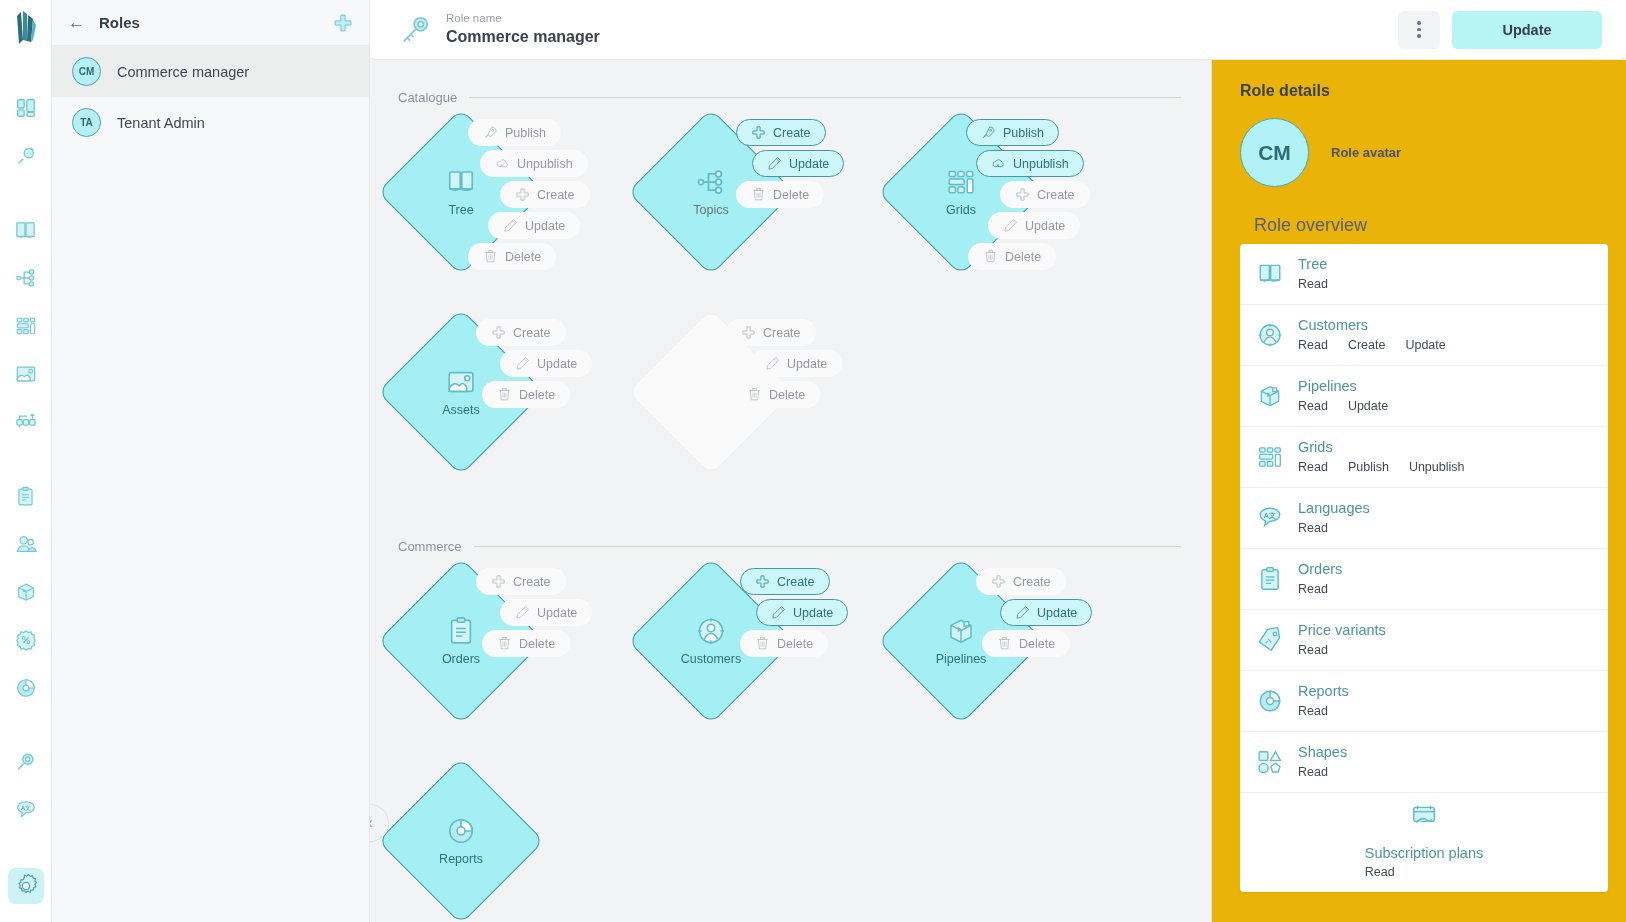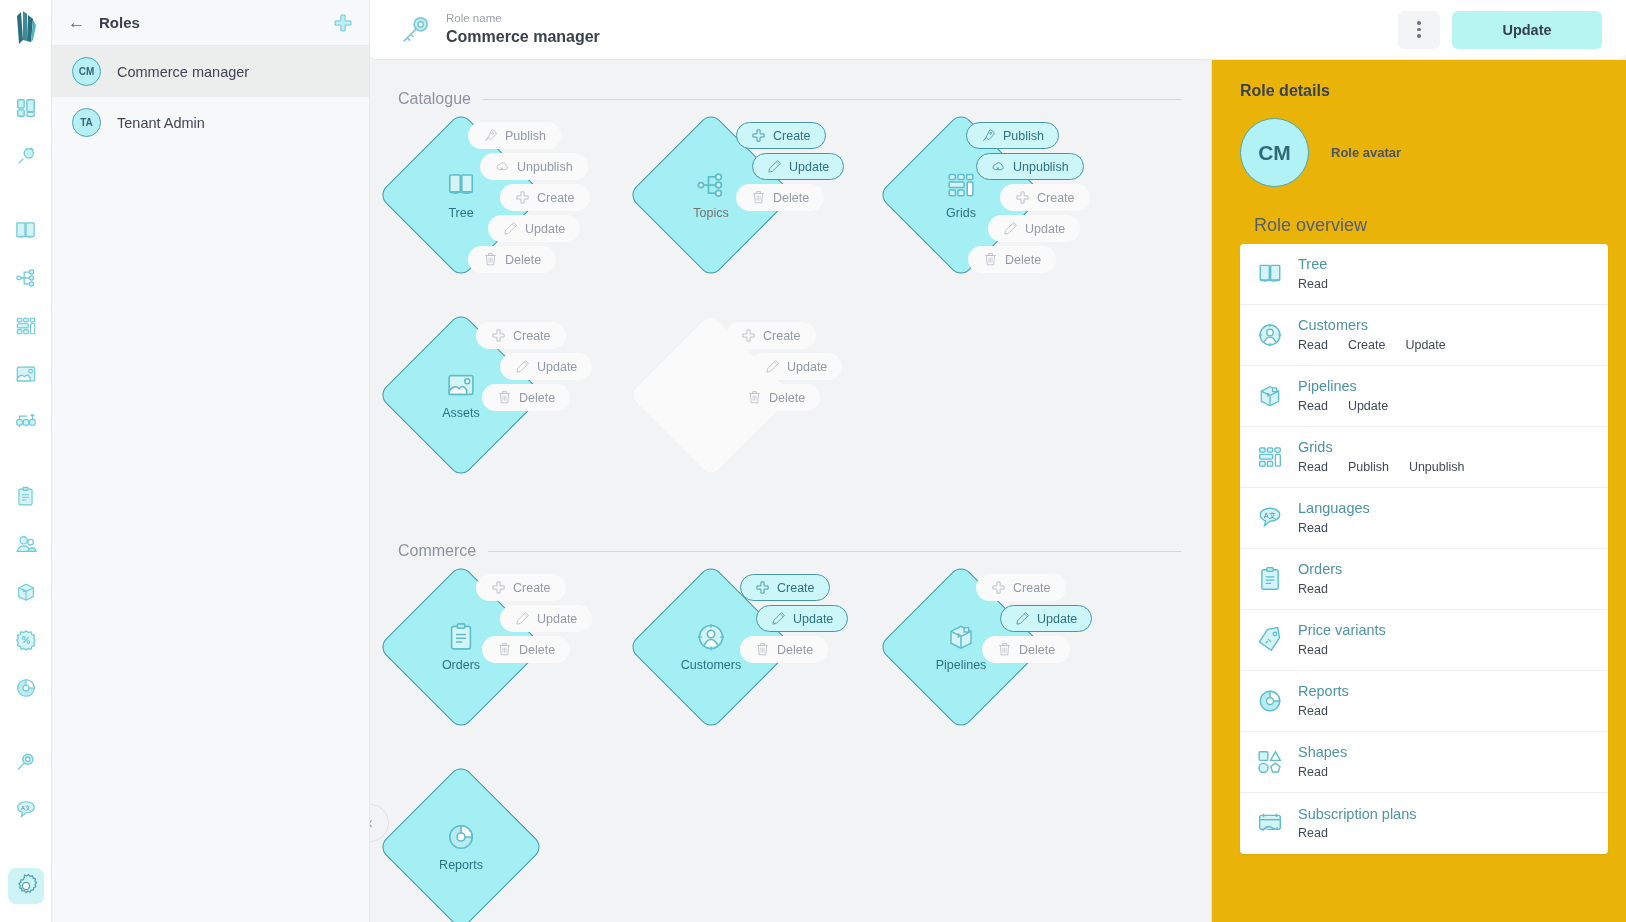--- a/index.html
+++ b/index.html
@@ -83,21 +83,21 @@
 
   
   .canvas {
     position: absolute; left: 0; top: 60px; right: 415px; bottom: 0;
     background: #f2f3f5; overflow: hidden;
   }
   .section-head {
     display: flex; align-items: center; gap: 12px;
     padding: 0 30px 0 28px;
   }
-  .section-label { font-size: 16px; color: #8c93a0; white-space: nowrap; }
+  .section-label { font-size: 13px; color: #8c93a0; white-space: nowrap; }
   .section-rule { flex: 1; height: 1px; background: #d9d6cd; }
 
   .node-row { display: flex; padding-left: 12px; }
   .node-cell { position: relative; width: 250px; height: 200px; }
 
   .diamond {
     position: absolute; left: 20px; top: 28px;
     width: 118px; height: 118px; border-radius: 12px;
     transform: rotate(45deg);
   }
@@ -154,21 +154,21 @@
   .overview-label { font-size: 18px; color: #565f6c; margin: 28px 0 8px 14px; }
   .overview-card {
     background: #ffffff; border-radius: 4px;
     box-shadow: 0 1px 2px rgba(0,0,0,0.06);
   }
   .ov-row {
     display: flex; align-items: center; gap: 14px;
     padding: 10px 16px; border-bottom: 1px solid #edeef0;
     min-height: 61px; cursor: pointer;
   }
-  .ov-row:last-child { border-bottom: none; }
+  .ov-row:last-child { border-bottom: none; flex-direction: column; }
   .ov-ico { width: 28px; display: flex; justify-content: center; flex-shrink: 0; }
   .ov-name { font-size: 14.5px; color: #4e94a2; line-height: 1.4; }
   .ov-perms { font-size: 12.5px; color: #414a57; line-height: 1.5; }
   .ov-perms span { margin-right: 20px; }
 </style>
 </head>
 <body>
 
 <div class="app">
 

